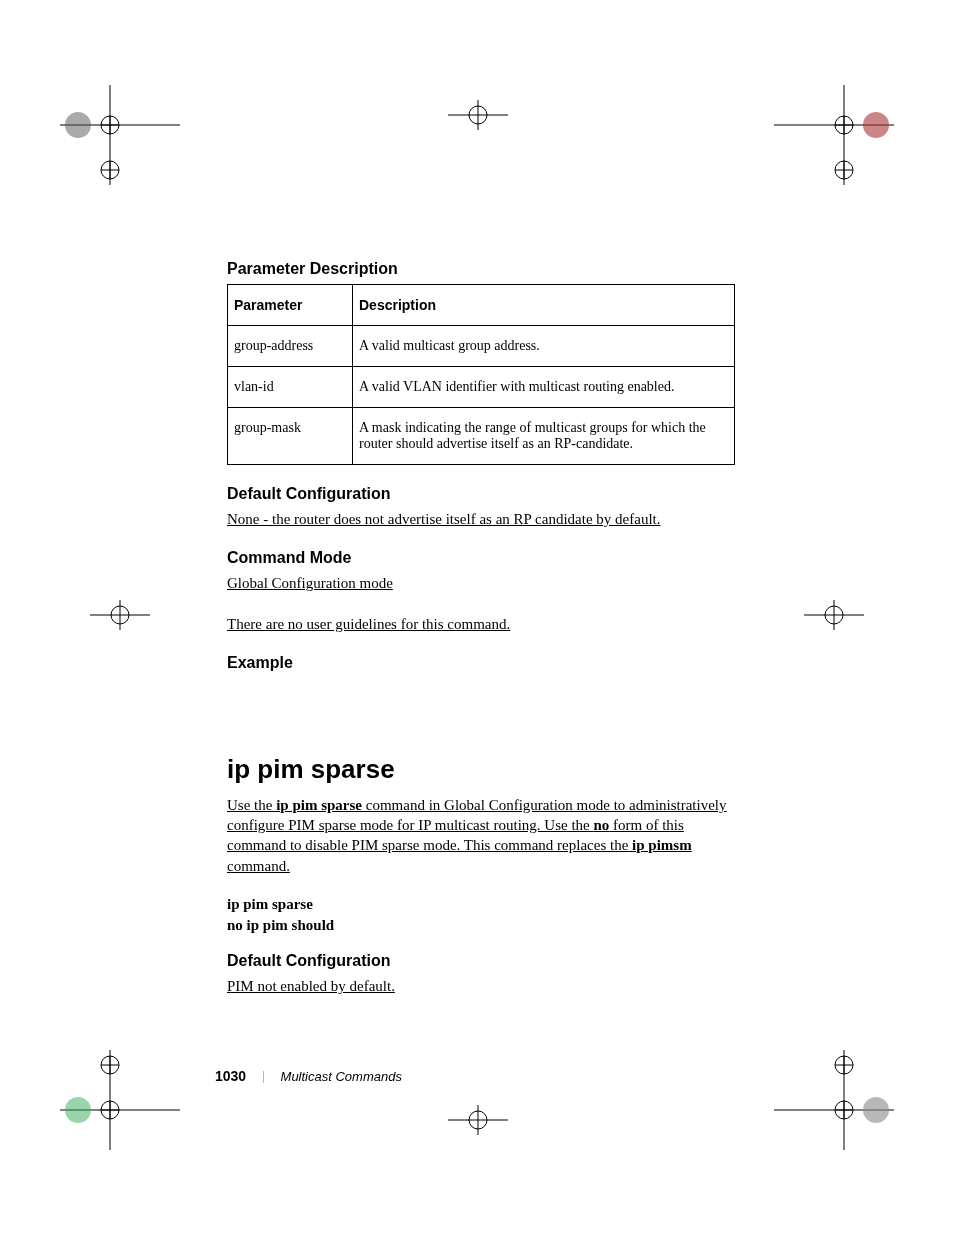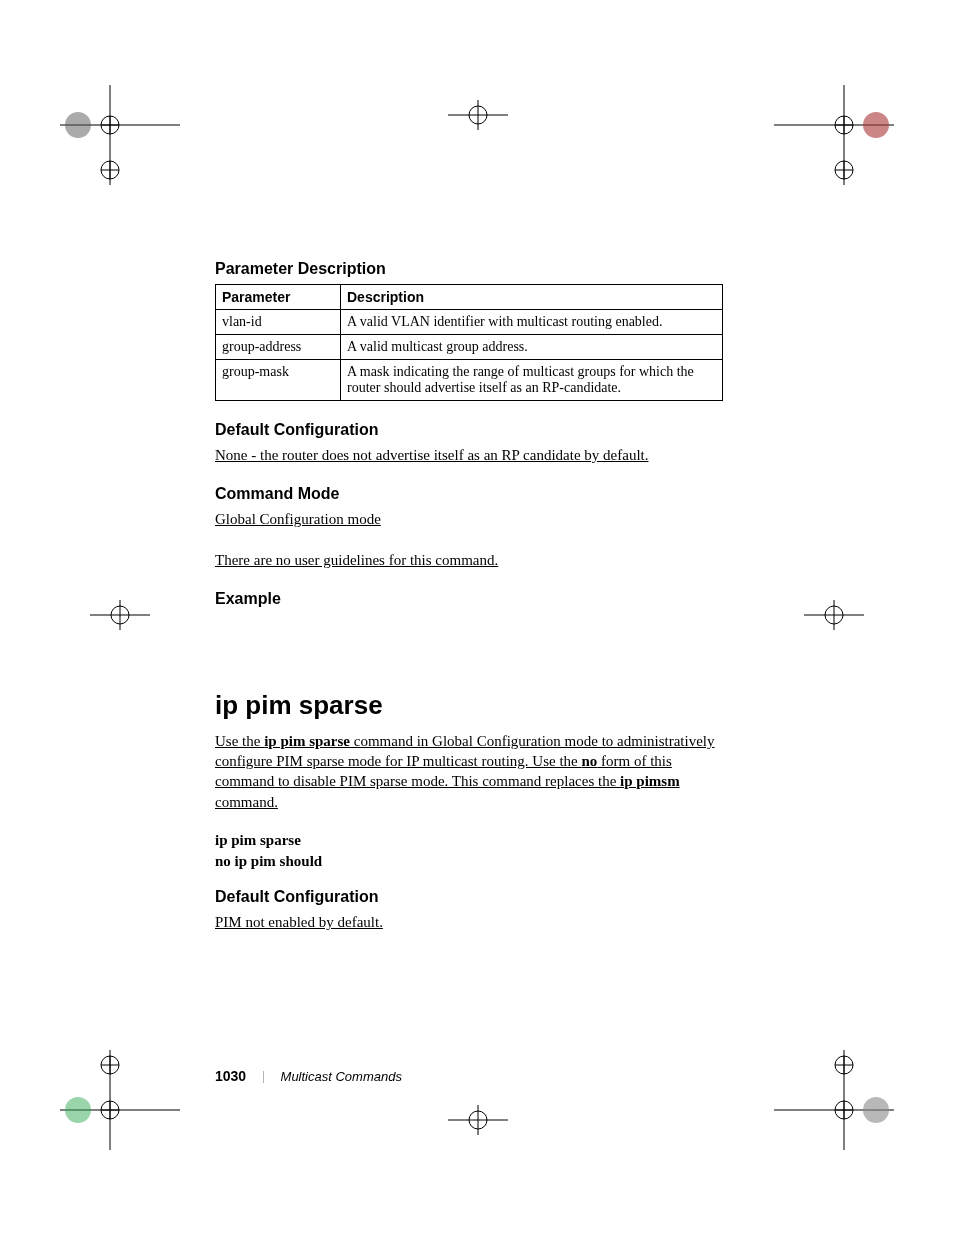--- a/index.html
+++ b/index.html
@@ -6,21 +6,21 @@
     body {
       width: 954px;
       height: 1235px;
       background: #fff;
       position: relative;
       font-family: Georgia, 'Times New Roman', serif;
       color: #000;
     }
     .content {
       position: absolute;
-      left: 215px;
+      left: 227px;
       top: 260px;
       width: 508px;
     }
     h3.section-head {
       font-family: Arial, Helvetica, sans-serif;
       font-weight: bold;
       font-size: 16px;
       margin-bottom: 6px;
       color: #000;
     }
@@ -39,21 +39,21 @@
     }
     table.param {
       border-collapse: collapse;
       width: 100%;
       margin-top: 6px;
       margin-bottom: 20px;
       font-size: 14px;
     }
     table.param th, table.param td {
       border: 1px solid #000;
-      padding: 4px 6px;
+      padding: 12px 6px;
       text-align: left;
       vertical-align: top;
     }
     table.param th {
       font-family: Arial, Helvetica, sans-serif;
       font-weight: bold;
       font-size: 14px;
     }
     .spacer-sm { height: 6px; }
     .spacer-med { height: 14px; }
@@ -98,26 +98,26 @@
   <h3 class="section-head">Parameter Description</h3>
   <table class="param">
     <thead>
       <tr>
         <th style="width:125px">Parameter</th>
         <th>Description</th>
       </tr>
     </thead>
     <tbody>
       <tr>
+        <td>group-address</td>
+        <td>A valid multicast group address.</td>
+      </tr>
+      <tr>
         <td>vlan-id</td>
         <td>A valid VLAN identifier with multicast routing enabled.</td>
-      </tr>
-      <tr>
-        <td>group-address</td>
-        <td>A valid multicast group address.</td>
       </tr>
       <tr>
         <td>group-mask</td>
         <td>A mask indicating the range of multicast groups for which the router should advertise itself as an RP-candidate.</td>
       </tr>
     </tbody>
   </table>
 
   <h3 class="section-head">Default Configuration</h3>
   <p class="body">None - the router does not advertise itself as an RP candidate by default.</p>

